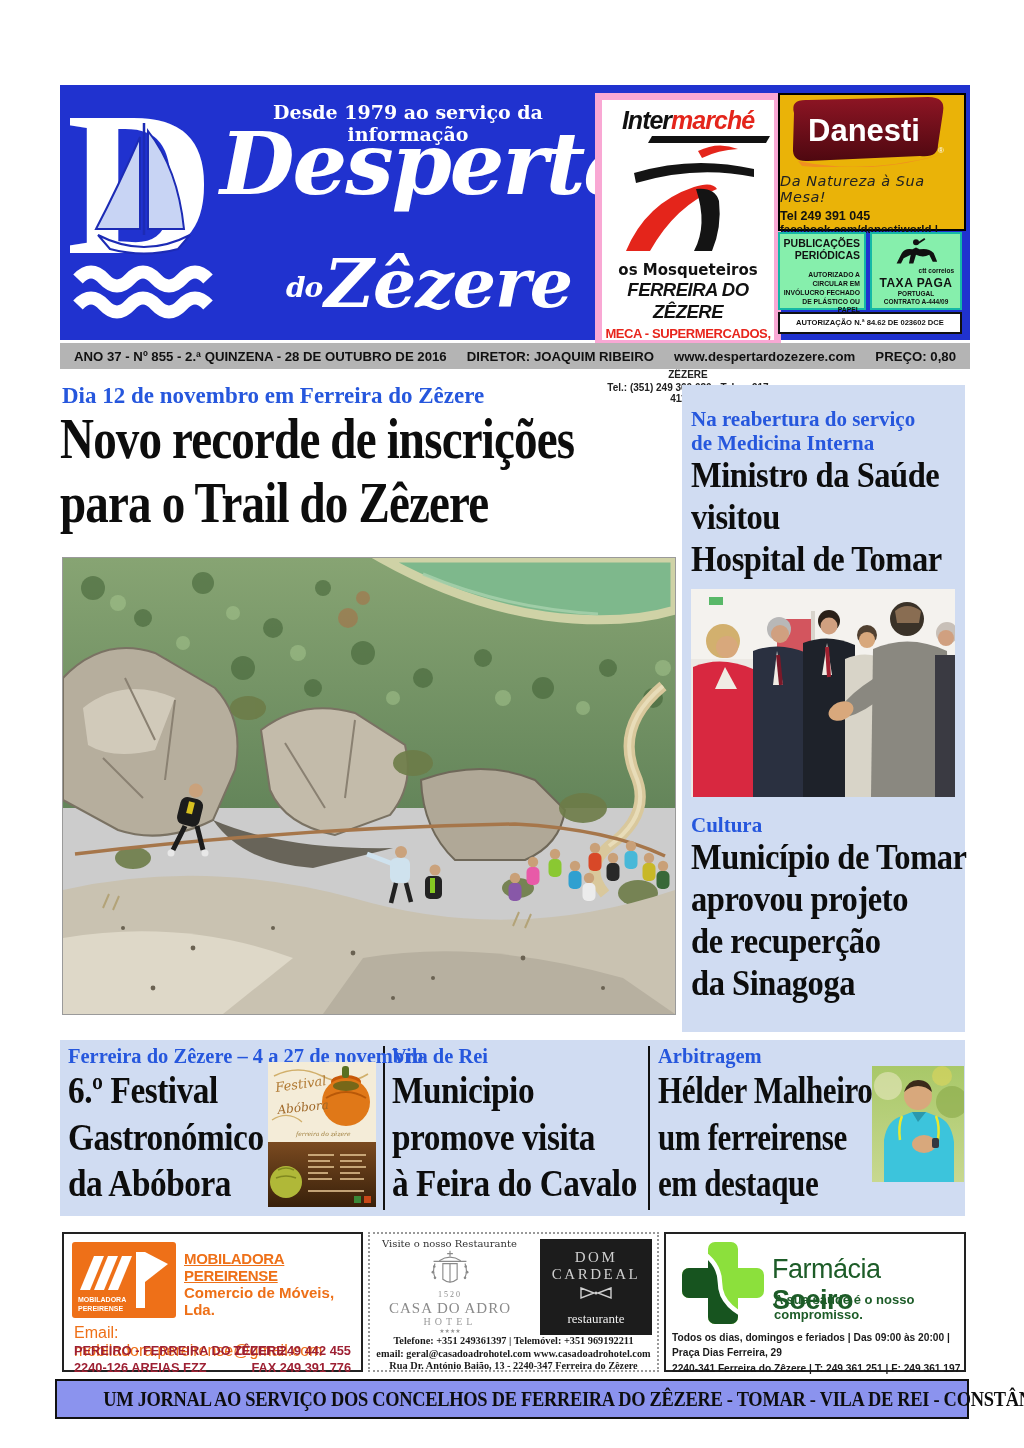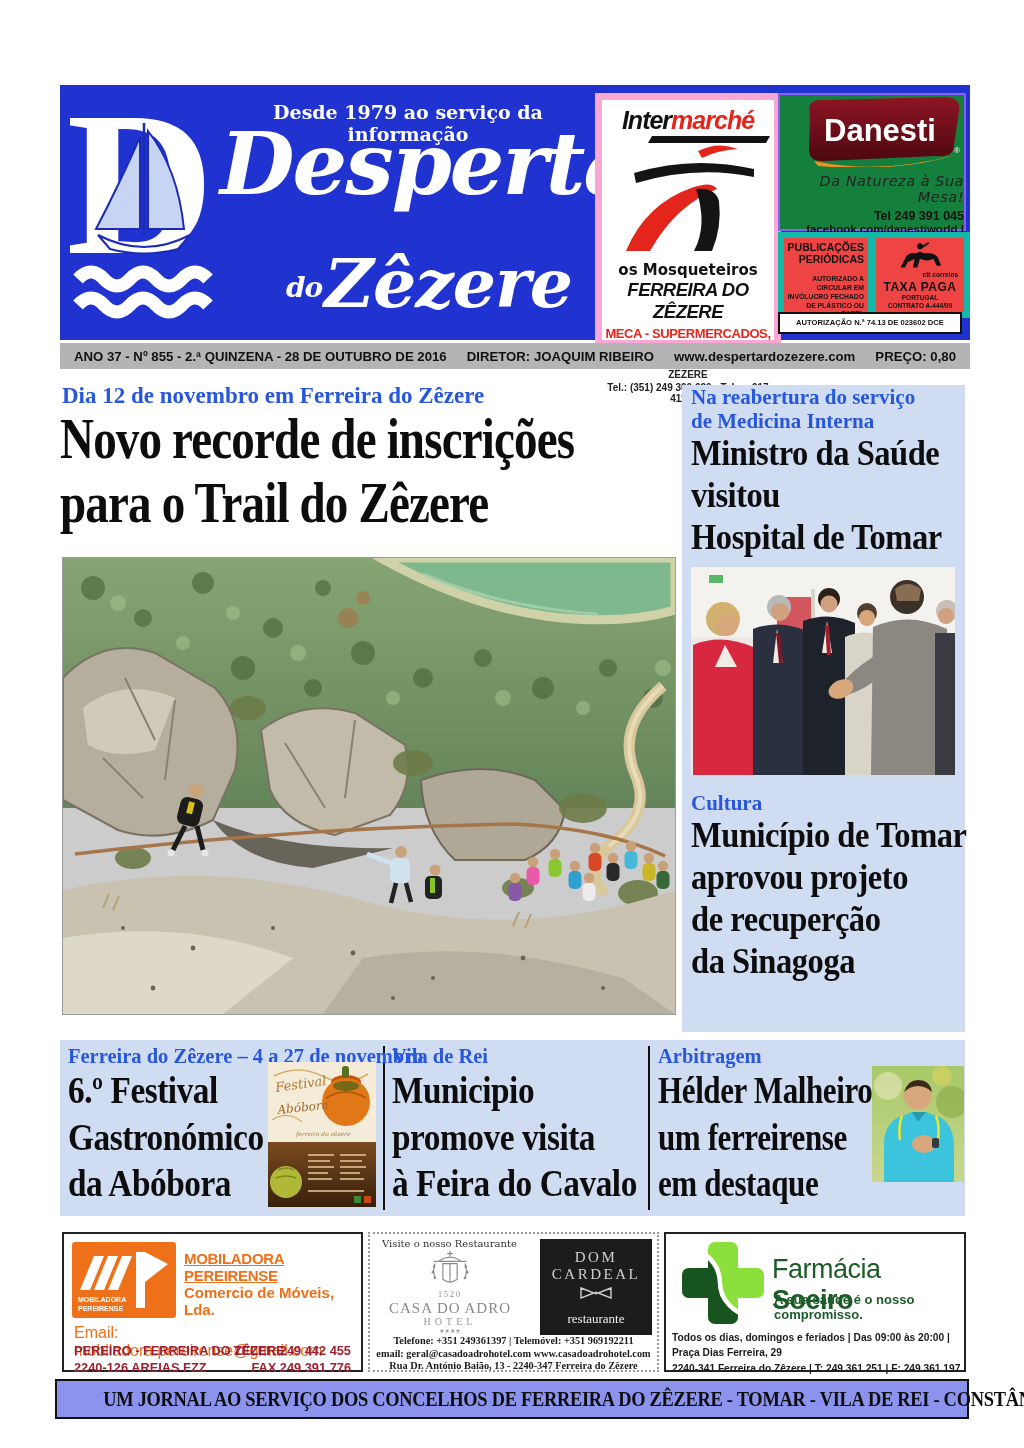--- a/index.html
+++ b/index.html
@@ -21,28 +21,28 @@
         border:7px solid #f9a8d4;text-align:center;}
   .inter-brand{margin-top:6px;font:bold italic 25px "Liberation Sans",sans-serif;letter-spacing:-1px;}
   .inter-brand .b1{color:#111;}
   .inter-brand .b2{color:#e4251b;}
   .inter-bar{width:118px;height:7px;background:#111;margin:1px 6px 0 auto;transform:skewX(-30deg);}
   .inter-mosq{font:bold 15px "DejaVu Sans",sans-serif;color:#111;margin-top:2px;}
   .inter-loc{font:bold italic 18.5px "Liberation Sans",sans-serif;color:#111;letter-spacing:-.5px;}
   .inter-meca{font:bold 13px "Liberation Sans",sans-serif;color:#e8251c;margin-top:3px;letter-spacing:-.4px;}
   .inter-addr{font:bold 10px "Liberation Sans",sans-serif;color:#222;margin-top:2px;}
 
-  .ad-danesti{position:absolute;left:718px;top:8px;width:184px;height:134px;background:#15803d;
-        border:2px solid #8b5cf6;text-align:right;}
+  .ad-danesti{position:absolute;left:718px;top:8px;width:184px;height:134px;background:#eab308;
+        border:2px solid #000000;text-align:left;}
   .dan-tag{font:italic 14.5px "DejaVu Sans",sans-serif;color:#222;margin-top:2px;letter-spacing:.5px;}
   .dan-tel{font:bold 12.5px "Liberation Sans",sans-serif;color:#111;margin-top:4px;}
   .dan-web{font:bold 11.5px "Liberation Sans",sans-serif;color:#111;}
 
   .postal{position:absolute;left:718px;top:147px;width:184px;height:104px;}
-  .postal-box{position:absolute;background:#ef4444;border:6px solid #14b8a6;}
+  .postal-box{position:absolute;background:#86efac;border:2px solid #14b8a6;}
   .pb1{left:0;top:0;width:84px;height:74px;}
   .pb2{left:92px;top:0;width:88px;height:74px;text-align:center;}
   .pb-title{font:bold 10.5px "Liberation Sans",sans-serif;color:#111;text-align:right;padding:4px 4px 0 0;line-height:1.1;}
   .pb-note{font:bold 6.8px "Liberation Sans",sans-serif;color:#111;text-align:right;padding:10px 4px 0 0;line-height:1.3;}
   .pb-ctt{font:bold 6.5px "Liberation Sans",sans-serif;color:#111;text-align:right;padding-right:6px;margin-top:-4px;}
   .pb-taxa{font:bold 12px "Liberation Sans",sans-serif;color:#111;margin-top:2px;letter-spacing:.5px;text-align:center;}
   .pb-sub{font:bold 6.5px "Liberation Sans",sans-serif;color:#111;line-height:1.3;}
   .auth{position:absolute;left:0;top:80px;width:180px;height:18px;background:#fff;border:2px solid #111;
         font:bold 7.6px "Liberation Sans",sans-serif;color:#111;text-align:center;line-height:18px;}
 
@@ -55,21 +55,21 @@
   .kicker{font:bold 23px "Liberation Serif",serif;color:#2657dd;}
   .cond{display:inline-block;transform-origin:0 50%;white-space:nowrap;}
   .cx84{transform:scaleX(.84);} .cx90{transform:scaleX(.90);} .cx93{transform:scaleX(.93);}
   .lead-kicker{position:absolute;left:62px;top:383px;}
   .lead-headline{position:absolute;left:60px;top:408px;font:bold 56px "Liberation Serif",serif;
         color:#0d0d0d;line-height:1.14;letter-spacing:-1px;}
   .photo-frame{border:1px solid #9a9a9a;background:#cccccc;}
 
   
   .right-col{position:absolute;left:682px;top:385px;width:283px;height:647px;background:#d0dcf2;
-        box-sizing:border-box;padding:0 9px;}
+        box-sizing:border-box;padding:22px 9px;}
   .rc-kicker{font:bold 21px "Liberation Serif",serif;color:#2657dd;line-height:1.15;}
   .rc-headline{font:bold 35px "Liberation Serif",serif;color:#0d0d0d;line-height:1.2;letter-spacing:-.5px;}
 
   
   .bottom-strip{position:absolute;left:60px;top:1040px;width:905px;height:176px;background:#d0dcf2;}
   .bs-divider{position:absolute;top:6px;width:2px;height:164px;background:#111;}
   .bs-kicker{font:bold 20.5px "Liberation Serif",serif;color:#2657dd;white-space:nowrap;}
   .bs-headline{font:bold 37px "Liberation Serif",serif;color:#0d0d0d;line-height:1.26;letter-spacing:-.5px;}
 
   
@@ -171,21 +171,21 @@
         <svg width="54" height="30" viewBox="0 0 60 34" style="margin-top:3px">
           <path d="M8,30 L14,18 Q18,12 26,14 L30,12 L34,14 Q44,12 50,18 L54,28 L49,28 L45,20 Q38,24 30,20 L27,30 L22,30 L24,20 L16,24 L13,30 Z" fill="#111"></path>
           <circle cx="30" cy="6" r="3.4" fill="#111"></circle>
           <path d="M31,8 L40,2" stroke="#111" stroke-width="2"></path>
         </svg>
         <div class="pb-ctt">ctt correios</div>
         <div class="pb-taxa">TAXA PAGA</div>
         <div class="pb-sub">PORTUGAL</div>
         <div class="pb-sub">CONTRATO A-444/09</div>
       </div>
-      <div class="auth">AUTORIZAÇÃO N.ª 74.13 DE 023602 DCE</div>
+      <div class="auth">AUTORIZAÇÃO N.ª 84.62 DE 023602 DCE</div>
     </div>
   </header>
 
   <div class="infobar">
     <span>ANO 37  -  Nº 855  -  2.ª QUINZENA  - 28 DE OUTUBRO DE 2016</span>
     <span>DIRETOR: JOAQUIM RIBEIRO</span>
     <span>www.despertardozezere.com</span>
     <span>PREÇO: 0,80</span>
   </div>
 

